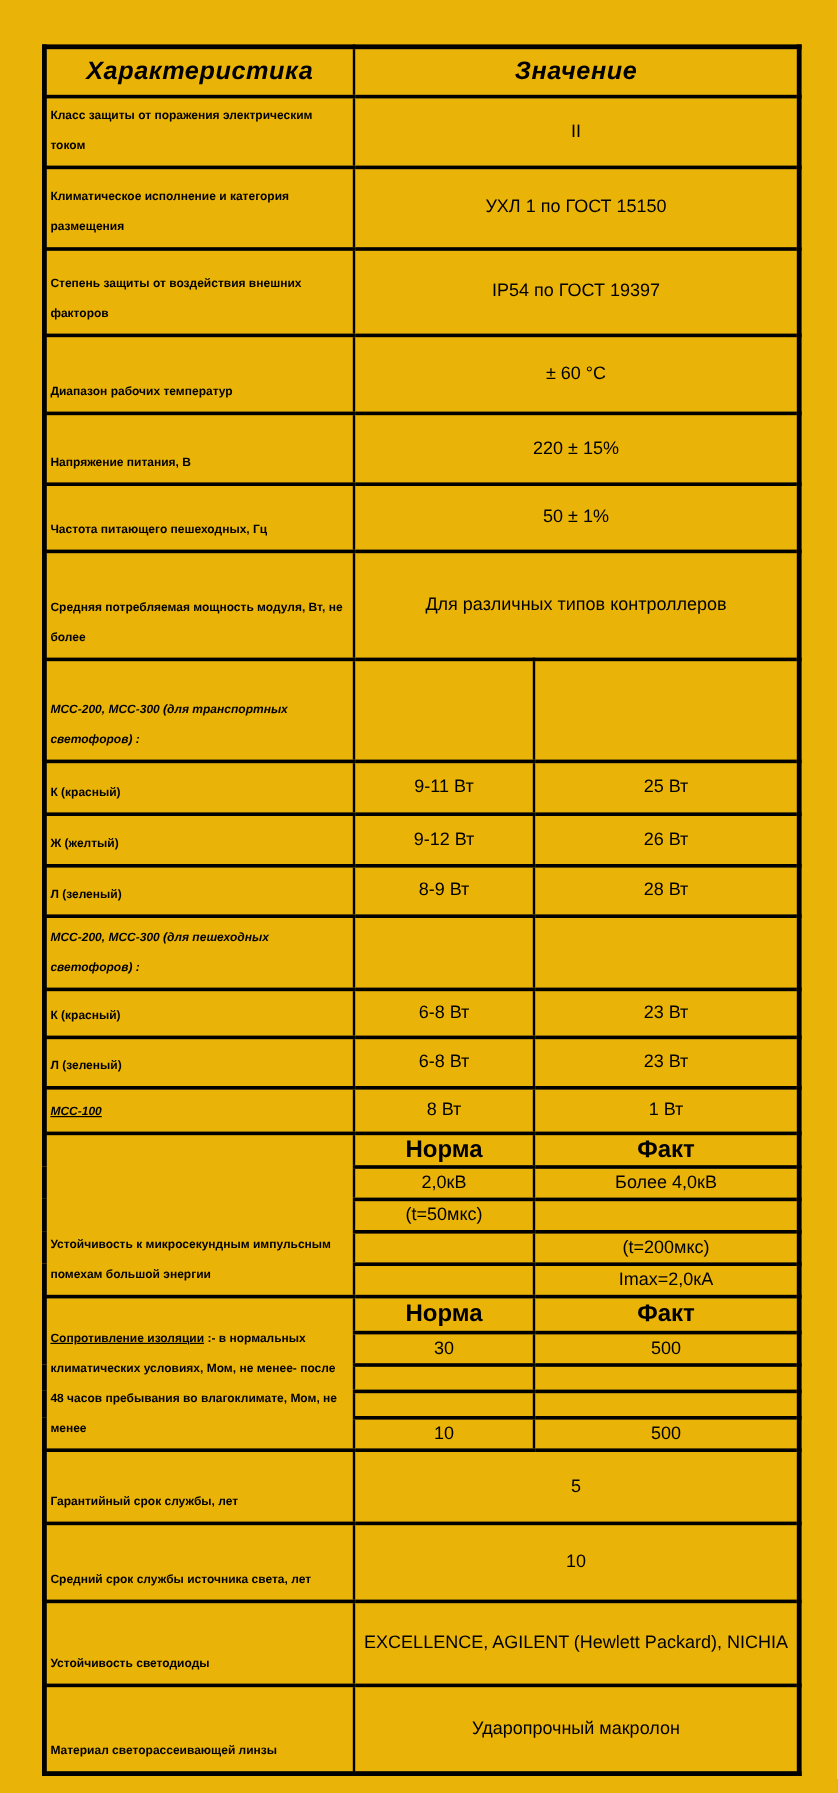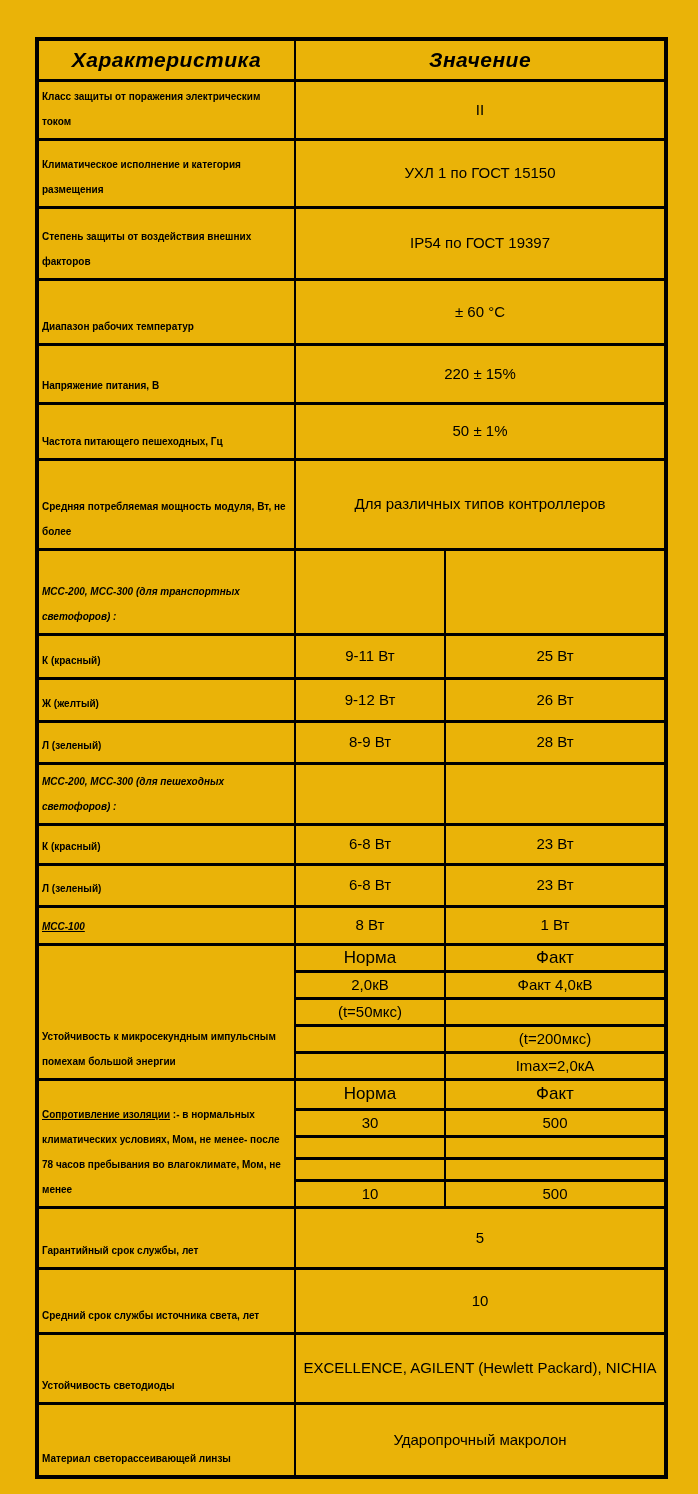--- a/index.html
+++ b/index.html
@@ -56,22 +56,22 @@
   td.val {
     font-size: 15px;
     font-weight: normal;
     text-align: center;
     vertical-align: middle;
     line-height: 20px;
     padding: 2px 4px;
     margin-top: 47px;
   }
   td.subh {
-    font-size: 17px;
-    font-weight: normal;
+    font-size: 20px;
+    font-weight: bold;
     text-align: center;
     vertical-align: middle;
     padding: 1px 4px;
   }
 </style>
 </head>
 <body>
 
 <div id="page">
   <table class="spec">
@@ -170,37 +170,37 @@
       <td class="val">1 Вт</td>
     </tr>
 
     <tr style="height:27px">
       <td class="lbl" rowspan="5">Устойчивость к микросекундным импульсным помехам большой энергии</td>
       <td class="subh">Норма</td>
       <td class="subh">Факт</td>
     </tr>
     <tr style="height:25px">
       <td class="val">2,0кВ</td>
-      <td class="val">Факт 4,0кВ</td>
+      <td class="val">Более 4,0кВ</td>
     </tr>
     <tr style="height:25px">
       <td class="val">(t=50мкс)</td>
       <td class="val"></td>
     </tr>
     <tr style="height:25px">
       <td class="val"></td>
       <td class="val">(t=200мкс)</td>
     </tr>
     <tr style="height:27px">
       <td class="val"></td>
       <td class="val">Imax=2,0кА</td>
     </tr>
 
     <tr style="height:30px">
-      <td class="lbl" rowspan="5"><span class="ital undl">Сопротивление изоляции</span><span> :- в нормальных климатических условиях, Мом, не менее- после 78 часов пребывания во влагоклимате, Мом, не менее</span></td>
+      <td class="lbl" rowspan="5"><span class="ital undl">Сопротивление изоляции</span><span> :- в нормальных климатических условиях, Мом, не менее- после 48 часов пребывания во влагоклимате, Мом, не менее</span></td>
       <td class="subh">Норма</td>
       <td class="subh">Факт</td>
     </tr>
     <tr style="height:21px">
       <td class="val">30</td>
       <td class="val">500</td>
     </tr>
     <tr style="height:22px">
       <td class="val"></td>
       <td class="val"></td>

